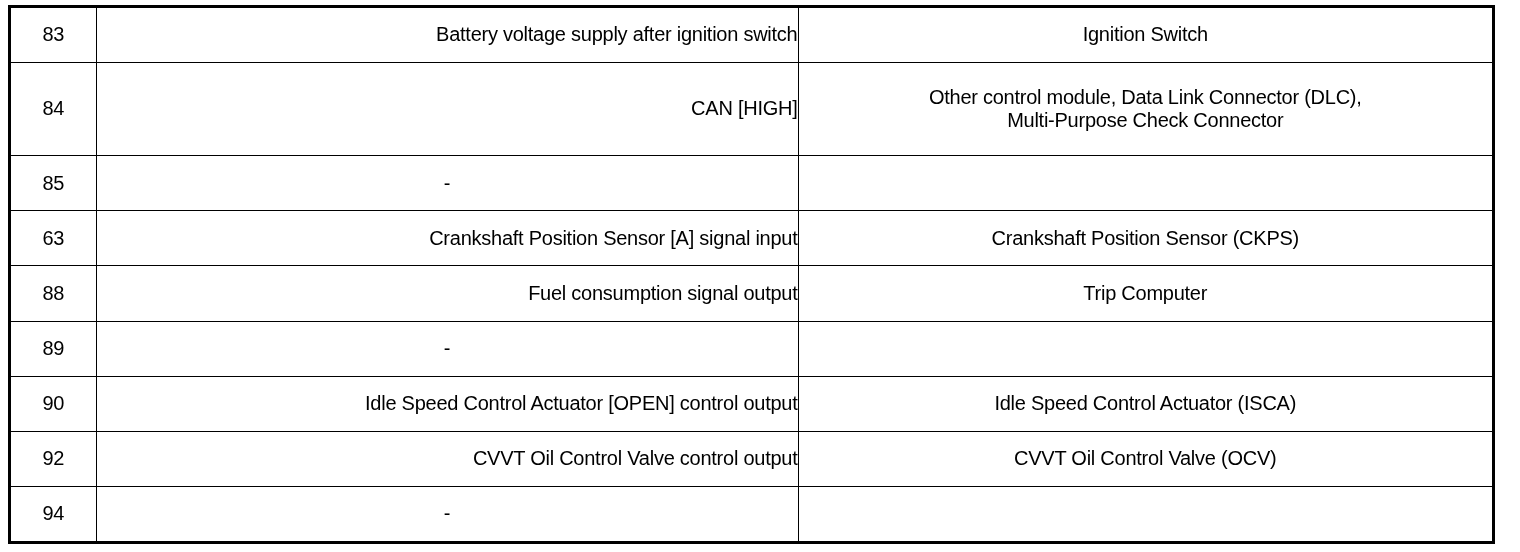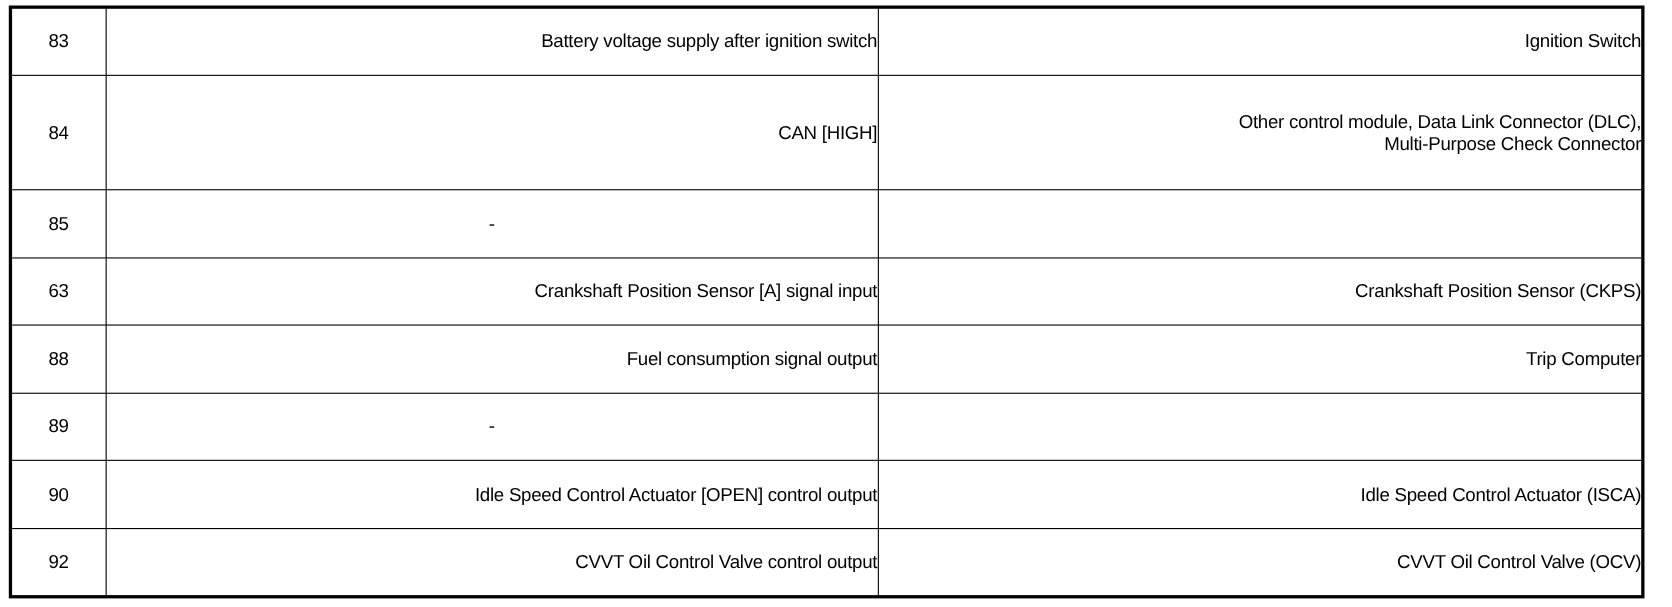--- a/index.html
+++ b/index.html
@@ -39,21 +39,21 @@
     height: 100%;
     border-collapse: collapse;
     table-layout: fixed;
   }
 
   table.pin-table td {
     border: 1px solid #000000;
     padding: 0;
     vertical-align: middle;
     color: #000000;
-    font-size: 17px;
+    font-size: 20px;
     line-height: 1.16;
     letter-spacing: -0.25px;
     font-stretch: condensed;
   }
 
   
   table.pin-table tr:first-child td { border-top: none; }
   table.pin-table tr:last-child td  { border-bottom: none; }
   table.pin-table td:first-child    { border-left: none; }
   table.pin-table td:last-child     { border-right: none; }
@@ -68,21 +68,21 @@
   }
   .cell-desc {
     text-align: right;
     padding-left: 7px;
   }
   .cell-desc.is-blank {
     text-align: center;
     padding-left: 0;
   }
   .cell-conn {
-    text-align: right;
+    text-align: center;
     padding-left: 7px;
   }
 
   .cell-text {
     display: block;
     white-space: pre-line;
   }
 
   
   tr.row-tall td { height: 70px; }
@@ -183,17 +183,28 @@
             <td class="cell-pin">
               <span class="cell-text">92</span>
             </td>
             <td class="cell-desc">
               <span class="cell-text">CVVT Oil Control Valve control output</span>
             </td>
             <td class="cell-conn">
               <span class="cell-text">CVVT Oil Control Valve (OCV)</span>
             </td>
           </tr>
+          <tr class="row-normal">
+            <td class="cell-pin">
+              <span class="cell-text">94</span>
+            </td>
+            <td class="cell-desc is-blank">
+              <span class="cell-text">-</span>
+            </td>
+            <td class="cell-conn">
+              <span class="cell-text"></span>
+            </td>
+          </tr>
         </tbody>
     </table>
   </div>
 
 </div>
 
 </body></html>

